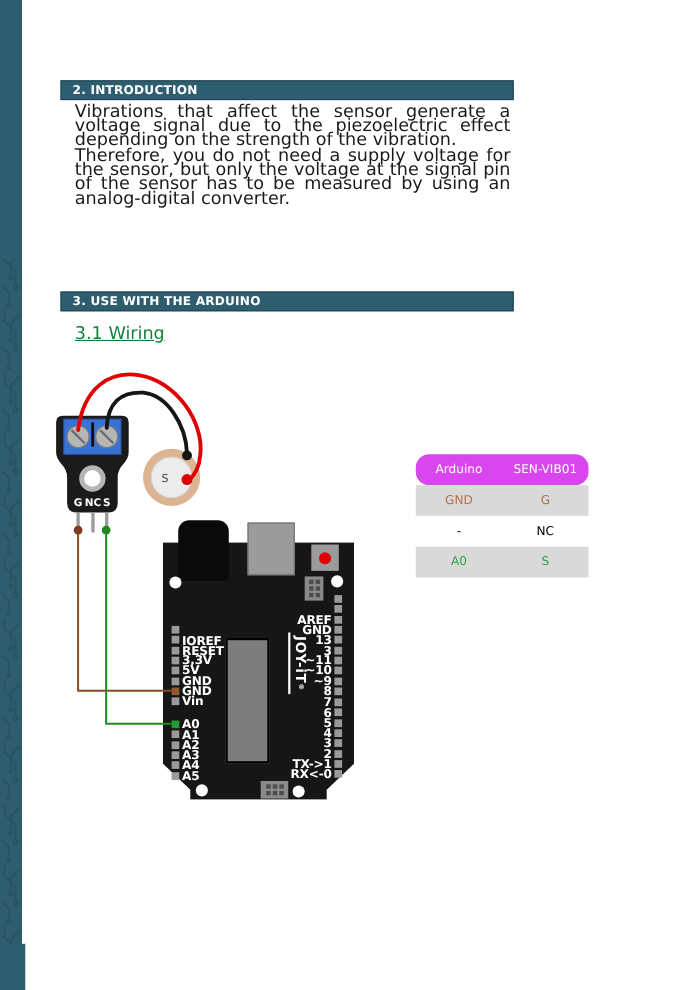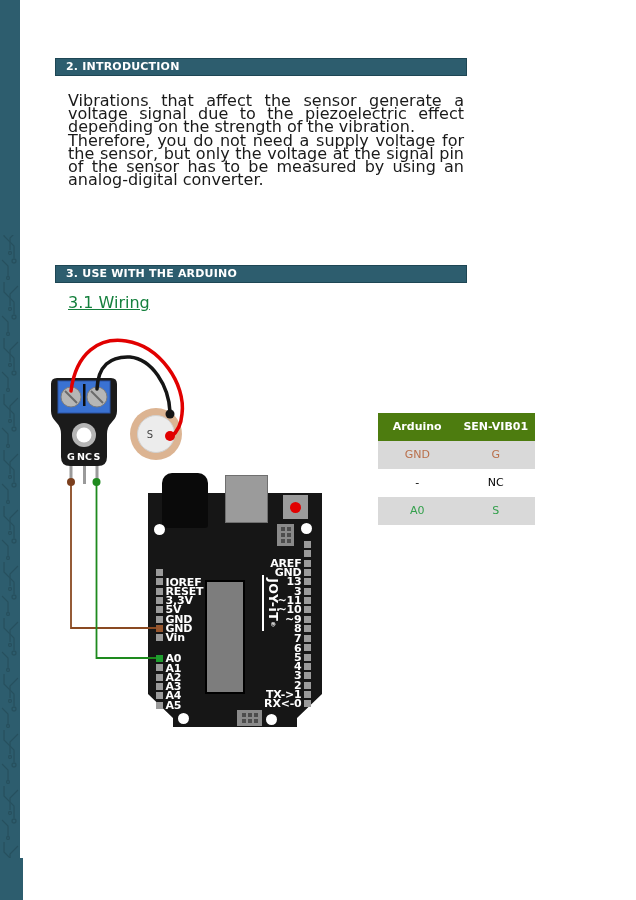--- a/index.html
+++ b/index.html
@@ -12,36 +12,36 @@
   .side-band{position:absolute;left:0;top:0;width:20px;height:900px;background:#2d5d6e;z-index:0;}
   .side-band-foot{position:absolute;left:0;top:858px;width:23px;height:42px;background:#2d5d6e;z-index:0;}
   .side-band svg{position:absolute;left:0;top:0;}
   
   .section-bar{
     position:absolute;left:55px;width:412px;height:18px;box-sizing:border-box;
     background:#2d5d6e;border:1px solid #1e4654;
     color:#ffffff;font-size:11px;font-weight:bold;line-height:16px;
     padding-left:10px;letter-spacing:.2px;z-index:2;
   }
-  .bar-intro{top:58px;}
+  .bar-intro{top:73px;}
   .bar-arduino{top:265px;}
   
   .intro-text{
     position:absolute;left:68px;top:94px;width:396px;z-index:2;
     font-size:16px;line-height:13.2px;color:#1a1a1a;text-align:justify;
   }
   .intro-text p{margin:0;}
   .subsection{
     position:absolute;left:68px;top:293px;z-index:2;
     font-size:16px;color:#15803d;text-decoration:underline;font-weight:500;
   }
   
   .wiring-table{position:absolute;left:378px;top:413px;width:157px;z-index:2;font-size:11px;}
   .wiring-table .thead{
-    display:flex;background:#4d7c0f;color:#fff;font-weight:bold;height:28px;line-height:28px;
+    display:flex;background:#d946ef;color:#fff;font-weight:normal;height:28px;line-height:28px;border-radius:12px;
   }
   .wiring-table .thead span{flex:1;text-align:center;}
   .wiring-table .trow{display:flex;height:28px;line-height:28px;}
   .wiring-table .trow span{flex:1;text-align:center;}
   
   .arduino-board{
     position:absolute;left:148px;top:493px;width:174px;height:234px;background:#161616;z-index:1;
     clip-path:polygon(0 0,174px 0,174px 201px,149px 225px,149px 234px,25px 234px,25px 225px,0 201px);
   }
   .power-jack{position:absolute;left:162px;top:473px;width:46px;height:55px;background:#0a0a0a;border-radius:10px 10px 3px 3px;z-index:2;}

